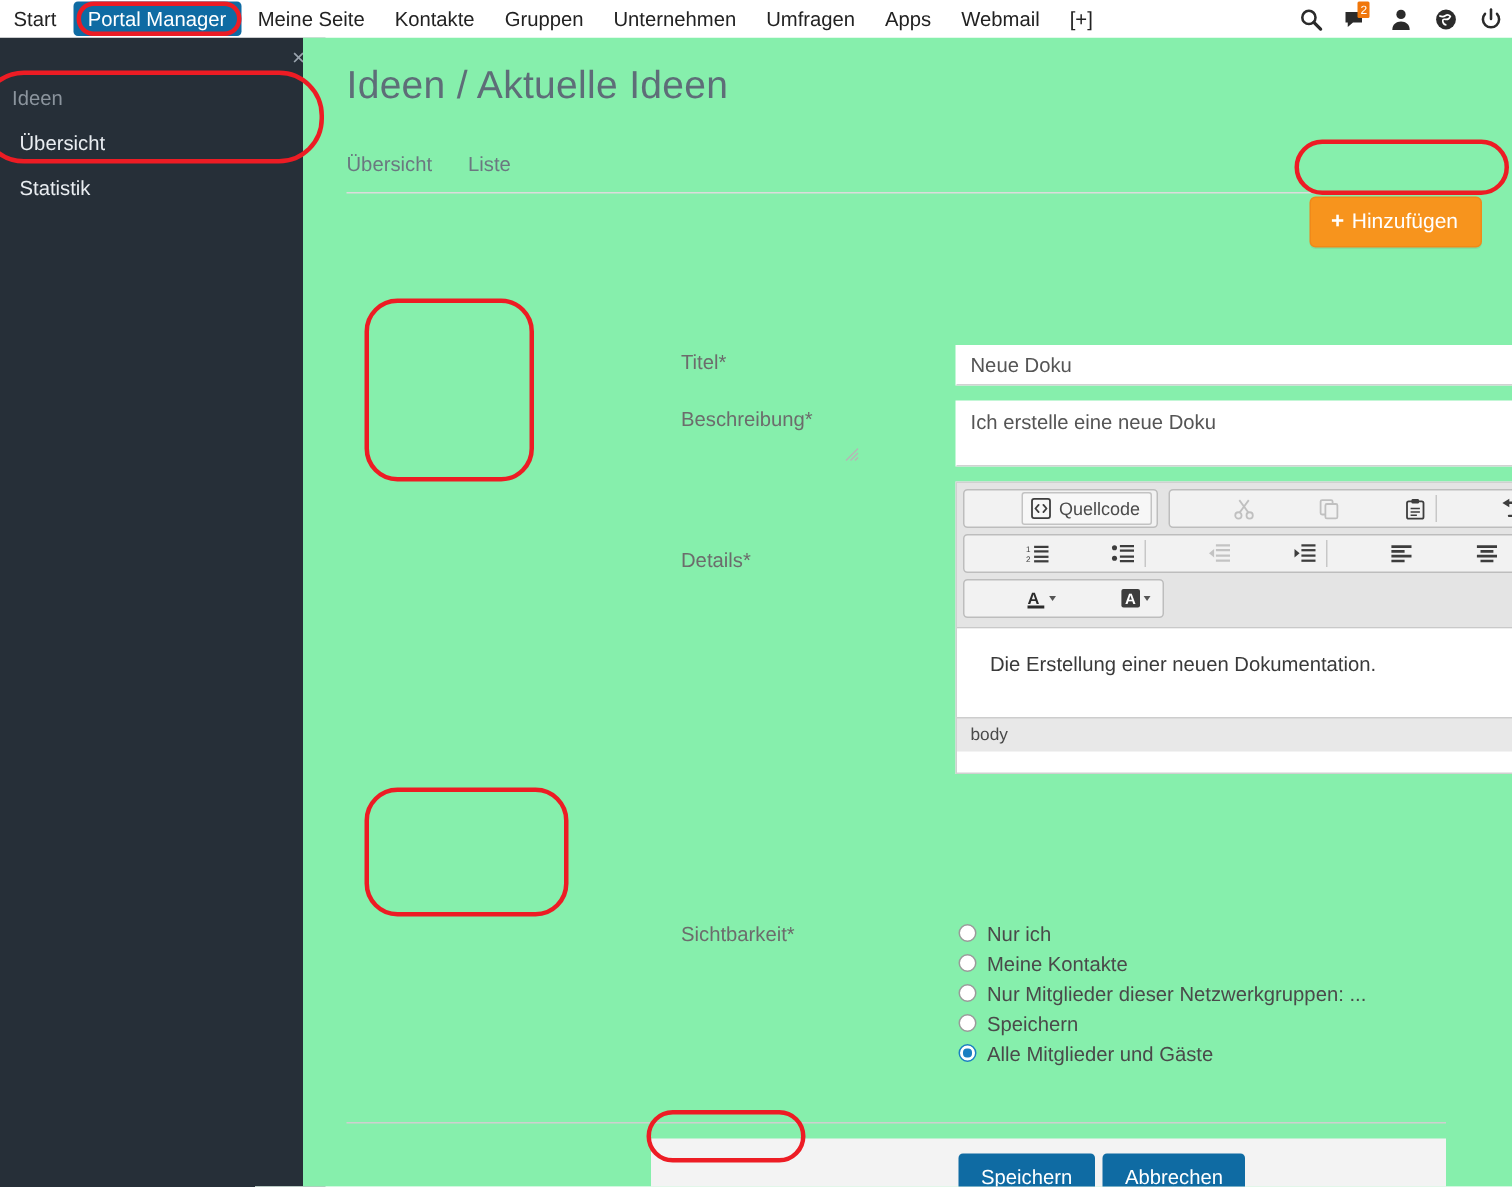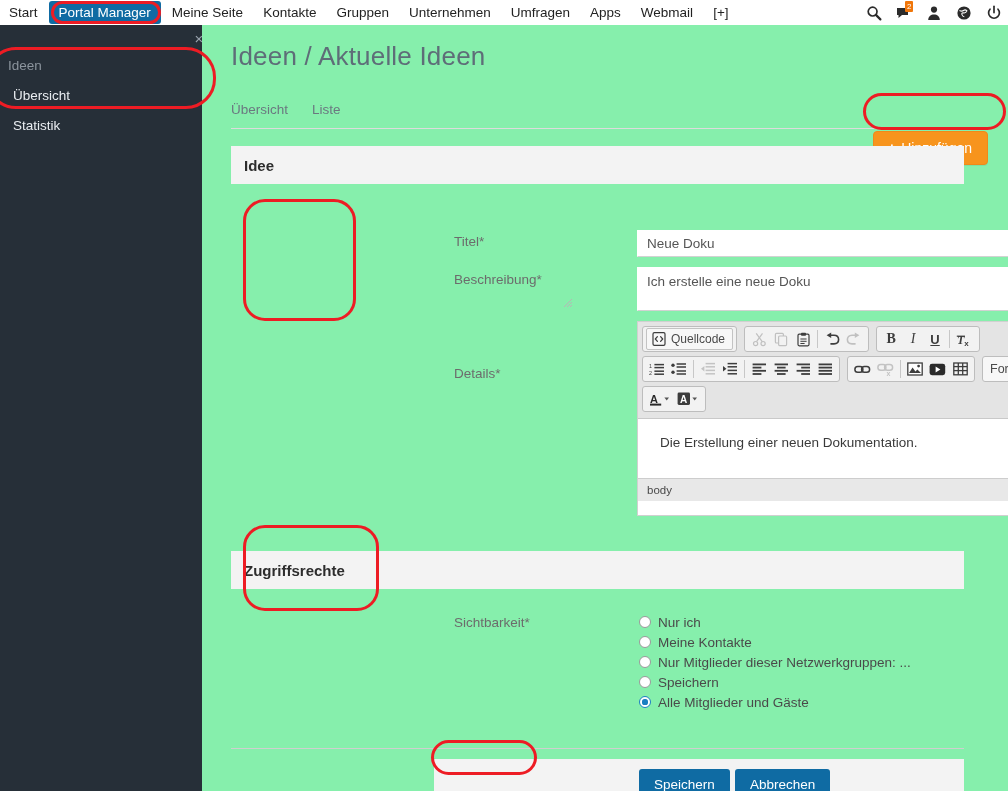--- a/index.html
+++ b/index.html
@@ -154,20 +154,21 @@
     background:#f2f2f2;
     border:1px solid #bdbdbd; border-radius:3px;
     padding:1px 3px; height:26px;
   }
   .tbtn {
     min-width:22px; height:22px;
     display:inline-flex; align-items:center; justify-content:center;
     color:#3d3d3d; font-size:13px; cursor:pointer;
     border:1px solid transparent; border-radius:2px;
     padding:0 2px;
+    margin-left:35px;
   }
   .tbtn.disabled { color:#c0c0c0; cursor:default; }
   .tbtn.wide {
     padding:0 7px 0 5px; gap:5px;
     background:#f7f7f7; border:1px solid #c3c3c3;
     font-size:12px; color:#4a4a4a;
   }
   .tsep { width:1px; height:18px; background:#c7c7c7; margin:0 3px; }
   .fmt {
     display:flex; align-items:center; justify-content:space-between;
@@ -303,23 +304,20 @@
 
     <div class="tabs">
       <div class="tab">Übersicht</div>
       <div class="tab">Liste</div>
     </div>
 
     <div class="btn-add">
       <span class="plus">+</span><span>Hinzufügen</span>
     </div>
 
-    <div class="section-band band-idee">
-      <span class="st">Idee</span>
-    </div>
 
     <div class="field-label lbl-titel">Titel*</div>
     <div class="field-label lbl-besch">Beschreibung*</div>
     <div class="field-label lbl-details">Details*</div>
 
     <input class="inp inp-titel" type="text" value="Neue Doku" placeholder="Titel" style="">
     <textarea class="inp inp-desc" placeholder="Beschreibung" style="">Ich erstelle eine neue Doku</textarea>
     <span class="resize-grip">
       <svg width="11" height="11" viewBox="0 0 11 11">
         <path d="M10 2 L2 10 M10 5 L5 10 M10 8 L8 10" stroke="#b6b6b6" stroke-width="1"></path>
@@ -536,23 +534,20 @@
       </div>
 
       <div class="ck-body">Die Erstellung einer neuen Dokumentation.</div>
 
       <div class="ck-foot">
         <span>body</span>
 
       </div>
     </div>
 
-    <div class="section-band band-zugriff">
-      <span class="st">Zugriffsrechte</span>
-    </div>
 
     <div class="field-label lbl-sicht">Sichtbarkeit*</div>
 
     <div class="radios">
       <label class="radio-row">
         <span class="rdo"></span>
         <span>Nur ich</span>
       </label>
       <label class="radio-row">
         <span class="rdo"></span>

